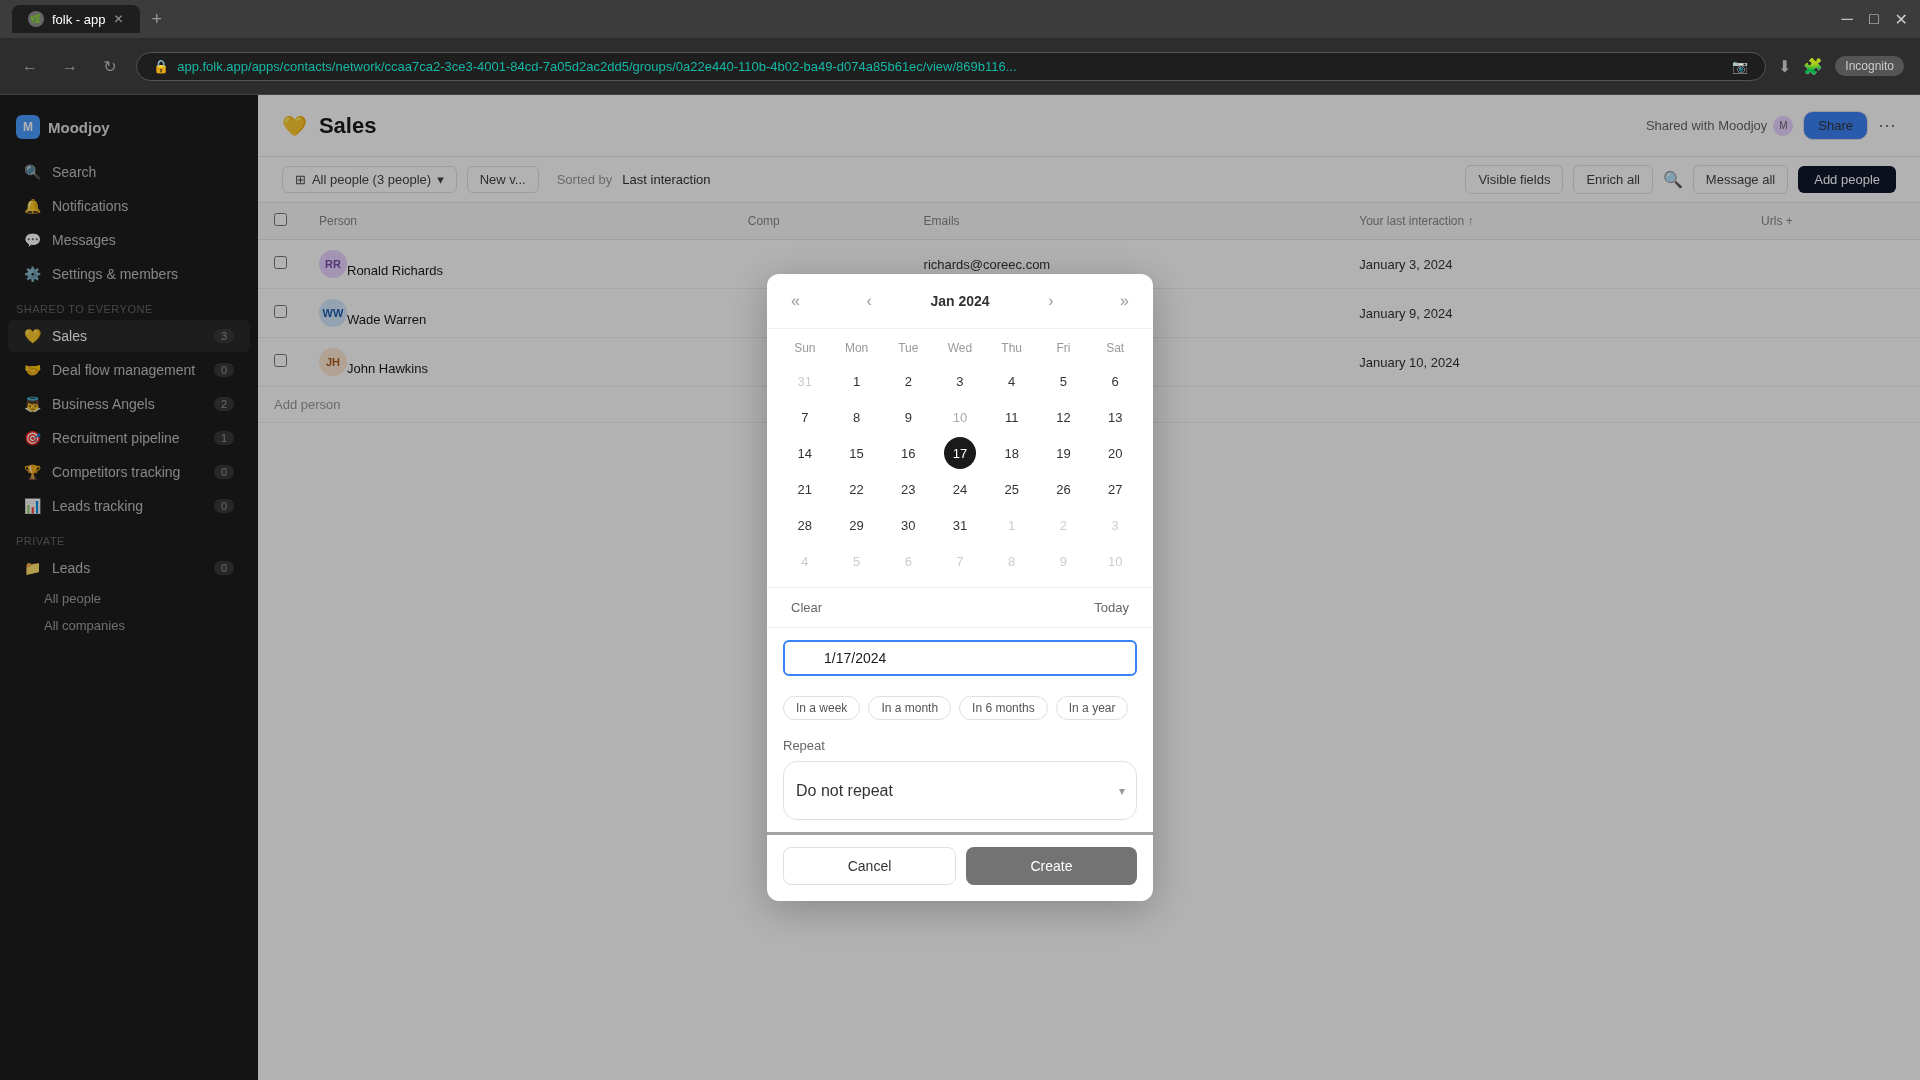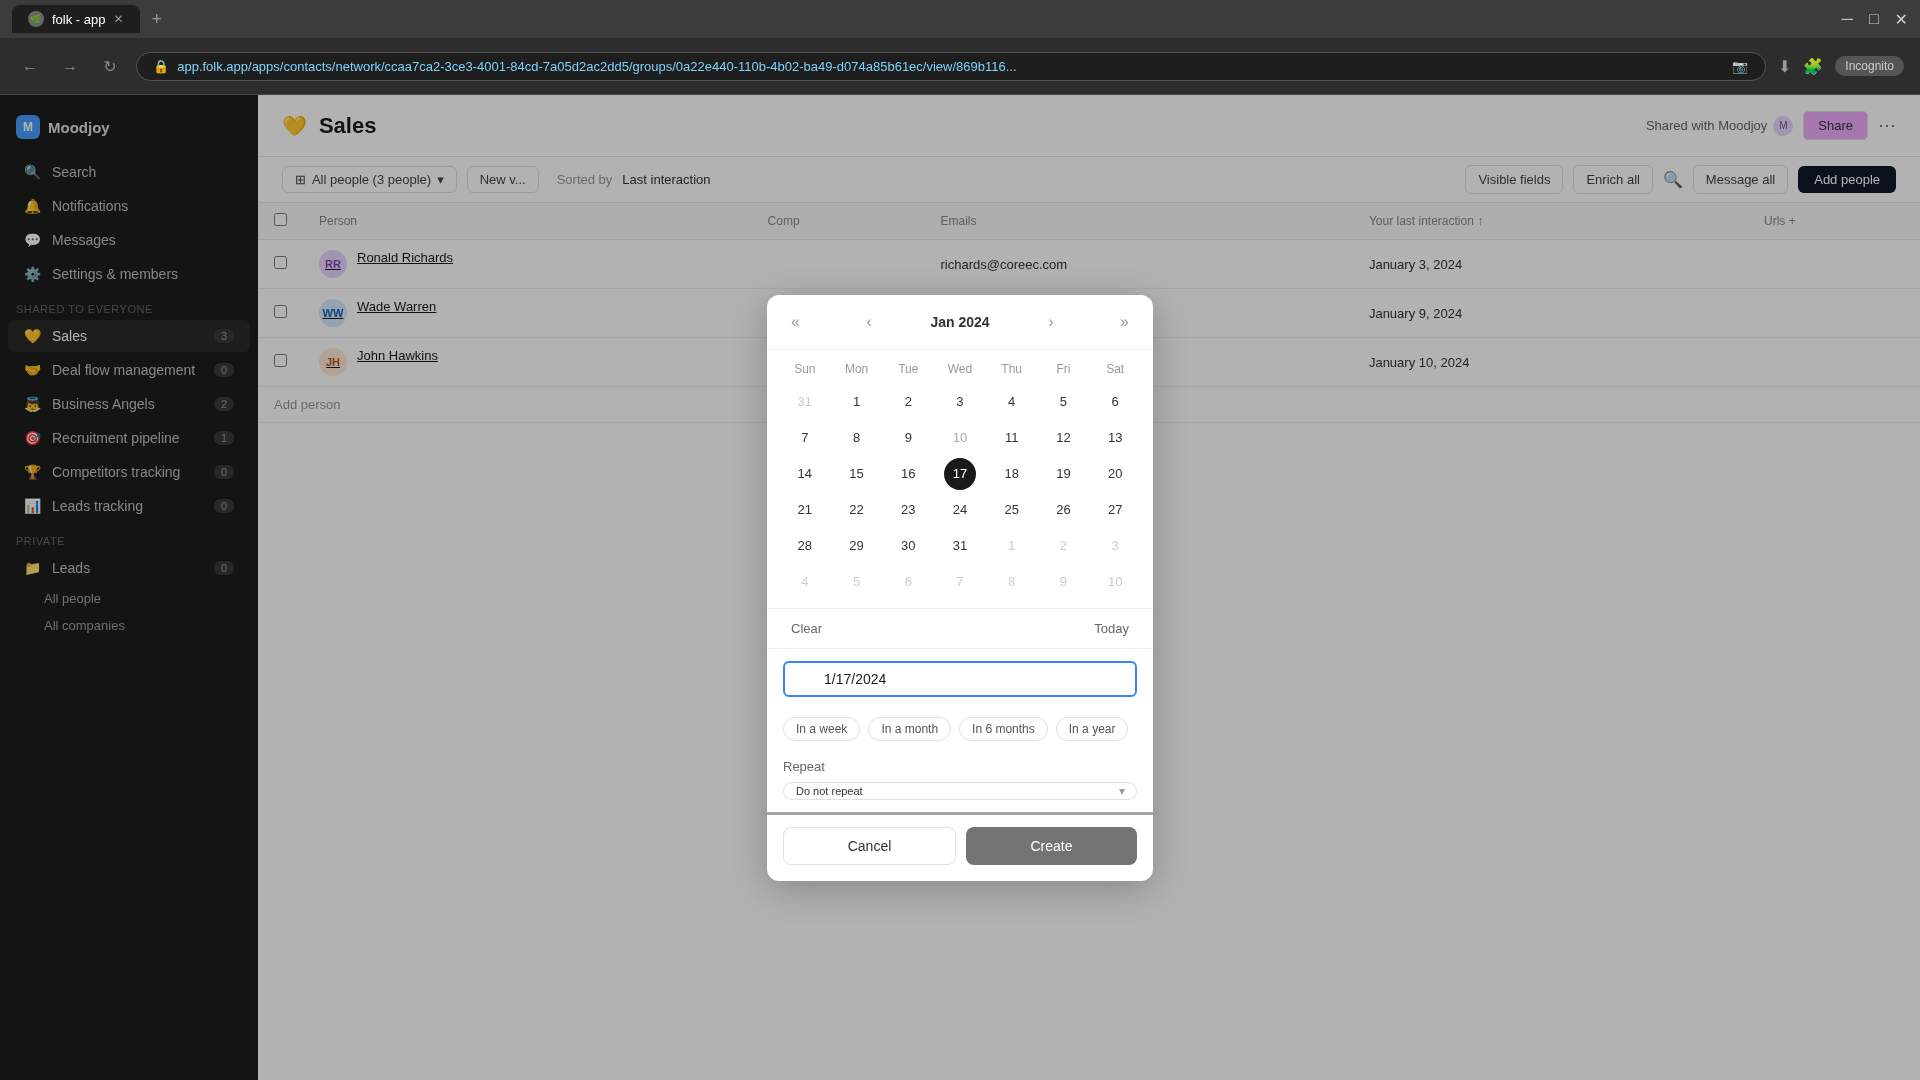--- a/index.html
+++ b/index.html
@@ -13,21 +13,21 @@
     .browser-tab.active { background: #1e1e1e; color: #fff; }
     .browser-tab-favicon { width: 16px; height: 16px; border-radius: 50%; background: #666; display: flex; align-items: center; justify-content: center; font-size: 9px; }
     .tab-close { color: #999; cursor: pointer; font-size: 12px; }
     .tab-new { color: #999; cursor: pointer; font-size: 18px; padding: 2px 8px; }
     .win-controls { margin-left: auto; display: flex; gap: 16px; }
     .win-btn { color: #ccc; cursor: pointer; font-size: 16px; }
 
     .browser-toolbar { background: #2d2d2d; height: 57px; display: flex; align-items: center; padding: 0 16px; gap: 12px; border-bottom: 1px solid #444; }
     .nav-btn { color: #888; cursor: pointer; font-size: 16px; width: 28px; height: 28px; display: flex; align-items: center; justify-content: center; border-radius: 50%; }
     .address-bar { flex: 1; background: #1e1e1e; border: 1px solid #555; border-radius: 20px; padding: 6px 16px; font-size: 13px; color: #ccc; display: flex; align-items: center; gap: 8px; }
-    .address-text { flex: 1; font-size: 13px; color: #7dd3fc; overflow: hidden; text-overflow: ellipsis; white-space: nowrap; }
+    .address-text { flex: 1; font-size: 13px; color: #14b8a6; overflow: hidden; text-overflow: ellipsis; white-space: nowrap; }
     .toolbar-right { display: flex; align-items: center; gap: 12px; }
     .toolbar-icon { color: #999; font-size: 16px; cursor: pointer; }
     .incognito-badge { background: #555; border-radius: 12px; padding: 3px 10px; font-size: 12px; color: #ccc; }
     .bookmarks-bar { background: #2d2d2d; height: 32px; border-top: 1px solid #333; display: flex; align-items: center; padding: 0 16px; font-size: 12px; color: #bbb; gap: 6px; }
 
     
     .app { display: flex; height: calc(1080px - 95px); background: #f5f5f5; }
 
     
     .sidebar { width: 258px; background: #1e1e1e; color: #d0d0d0; display: flex; flex-direction: column; padding: 12px 0; flex-shrink: 0; }
@@ -40,35 +40,35 @@
     .sidebar-section { padding: 12px 16px 4px; font-size: 11px; color: #666; text-transform: uppercase; letter-spacing: 0.5px; }
     .sidebar-sub-item { display: flex; align-items: center; gap: 10px; padding: 5px 16px 5px 36px; cursor: pointer; font-size: 13px; color: #a0a0a0; border-radius: 6px; margin: 1px 8px; }
 
     
     .main { flex: 1; display: flex; flex-direction: column; background: #f7f7f7; overflow: hidden; }
     .main-header { background: #fff; border-bottom: 1px solid #e5e5e5; padding: 16px 24px; display: flex; align-items: center; gap: 12px; }
     .main-title { font-size: 22px; font-weight: 700; color: #1a1a1a; display: flex; align-items: center; gap: 8px; }
     .title-emoji { font-size: 20px; }
     .header-actions { margin-left: auto; display: flex; align-items: center; gap: 10px; }
     .shared-badge { display: flex; align-items: center; gap: 6px; font-size: 13px; color: #666; }
-    .share-btn { border: 1px solid #e0e0e0; background: #f0abfc; padding: 6px 14px; border-radius: 5px; font-size: 13px; cursor: pointer; color: #333; }
+    .share-btn { border: 1px solid #e0e0e0; background: #3b82f6; padding: 6px 14px; border-radius: 10px; font-size: 13px; cursor: pointer; color: #333; }
     .more-btn { color: #666; cursor: pointer; font-size: 18px; }
 
     .toolbar-bar { background: #fff; border-bottom: 1px solid #e5e5e5; padding: 8px 24px; display: flex; align-items: center; gap: 10px; }
     .filter-btn { display: flex; align-items: center; gap: 6px; padding: 5px 12px; border: 1px solid #e0e0e0; border-radius: 6px; font-size: 13px; color: #444; background: white; cursor: pointer; }
     .toolbar-spacer { flex: 1; }
     .toolbar-action-btn { display: flex; align-items: center; gap: 6px; padding: 6px 12px; border: 1px solid #e0e0e0; border-radius: 6px; font-size: 13px; color: #444; background: white; cursor: pointer; }
     .add-people-btn { background: #0f172a; color: white; border: none; padding: 6px 16px; border-radius: 6px; font-size: 13px; cursor: pointer; }
 
     
     .table-container { flex: 1; overflow: auto; background: white; }
     table { width: 100%; border-collapse: collapse; }
     th { background: #f9f9f9; border-bottom: 1px solid #e5e5e5; padding: 10px 16px; text-align: left; font-size: 12px; font-weight: 500; color: #888; white-space: nowrap; }
     td { border-bottom: 1px solid #f0f0f0; padding: 10px 16px; font-size: 13px; color: #333; }
-    .person-name { display: flex; align-items: flex-start; gap: 10px; font-weight: 500; color: #1a1a1a; text-decoration: underline; }
+    .person-name { display: flex; align-items: flex-end; font-weight: 500; color: #1a1a1a; }
     .avatar { width: 28px; height: 28px; border-radius: 50%; display: flex; align-items: center; justify-content: center; font-size: 11px; font-weight: 600; flex-shrink: 0; }
     .add-person { color: #999; font-size: 13px; padding: 10px 16px; cursor: pointer; }
 
     
     .overlay { position: fixed; top: 95px; left: 0; right: 0; bottom: 0; background: rgba(0,0,0,0.3); z-index: 100; display: flex; align-items: center; justify-content: center; }
 
     
     .calendar-modal { background: white; border-radius: 12px; box-shadow: 0 8px 40px rgba(0,0,0,0.25); width: 386px; overflow: hidden; }
     .calendar-header { display: flex; align-items: center; justify-content: space-between; padding: 14px 16px; border-bottom: 1px solid #f0f0f0; }
     .cal-nav { color: #999; cursor: pointer; font-size: 16px; padding: 4px 8px; border-radius: 4px; }
@@ -393,21 +393,21 @@
     <div class="quick-dates">
       <button class="quick-date-btn">In a week</button>
       <button class="quick-date-btn">In a month</button>
       <button class="quick-date-btn">In 6 months</button>
       <button class="quick-date-btn">In a year</button>
     </div>
 
     <div class="repeat-section">
       <div class="repeat-label">Repeat</div>
       <div class="select-wrapper">
-        <select class="repeat-select" style="width:100%;border:1px solid #e0e0e0;border-radius:14px;padding:2px 12px;font-size:11px;color:#333;background:white;cursor:pointer;appearance:none;">
+        <select class="repeat-select" style="width:100%;border:1px solid #e0e0e0;border-radius:14px;padding:20px 12px;font-size:16px;color:#333;background:white;cursor:pointer;appearance:none;">
           <option>Do not repeat</option>
           <option>Daily</option>
           <option>Weekly</option>
           <option>Monthly</option>
           <option>Yearly</option>
         </select>
       </div>
     </div>
 
     <div class="modal-actions">

